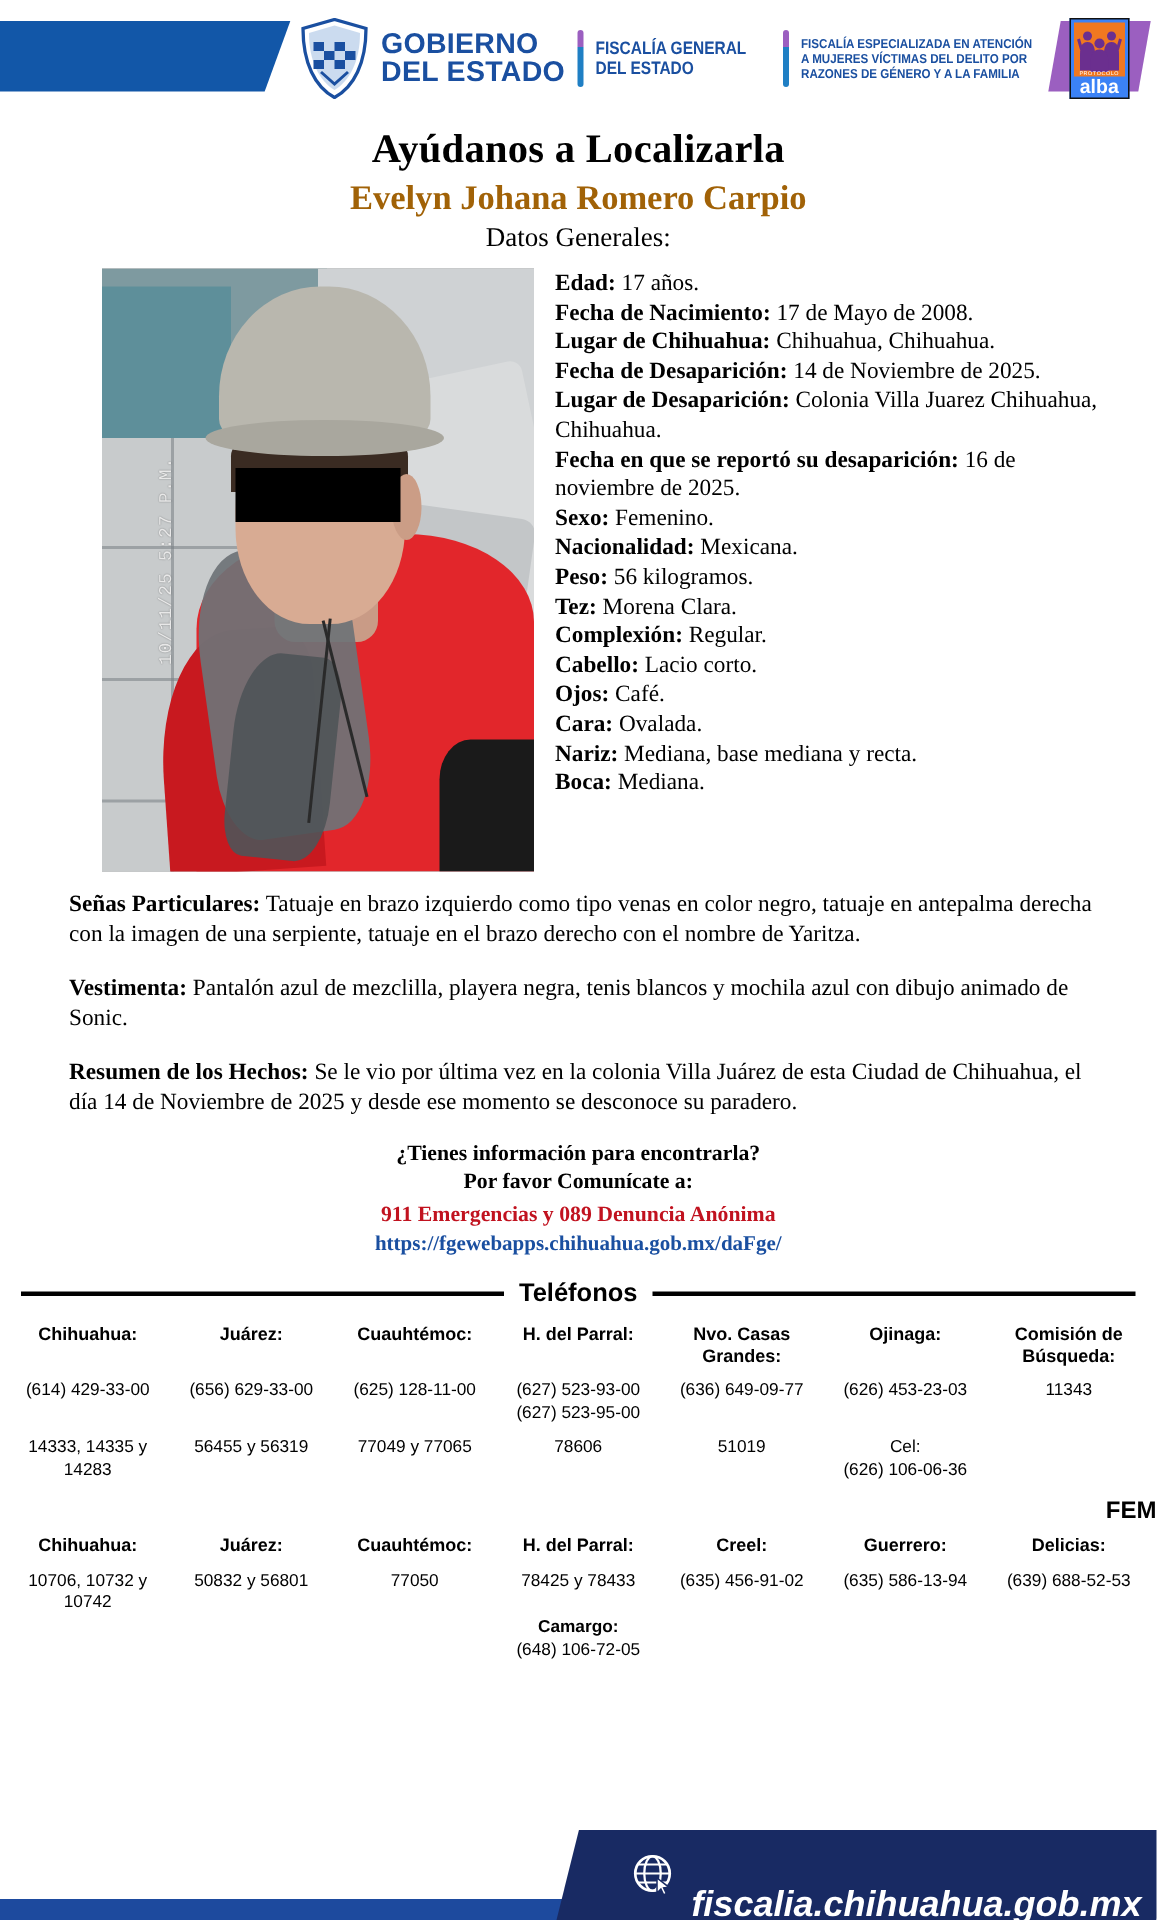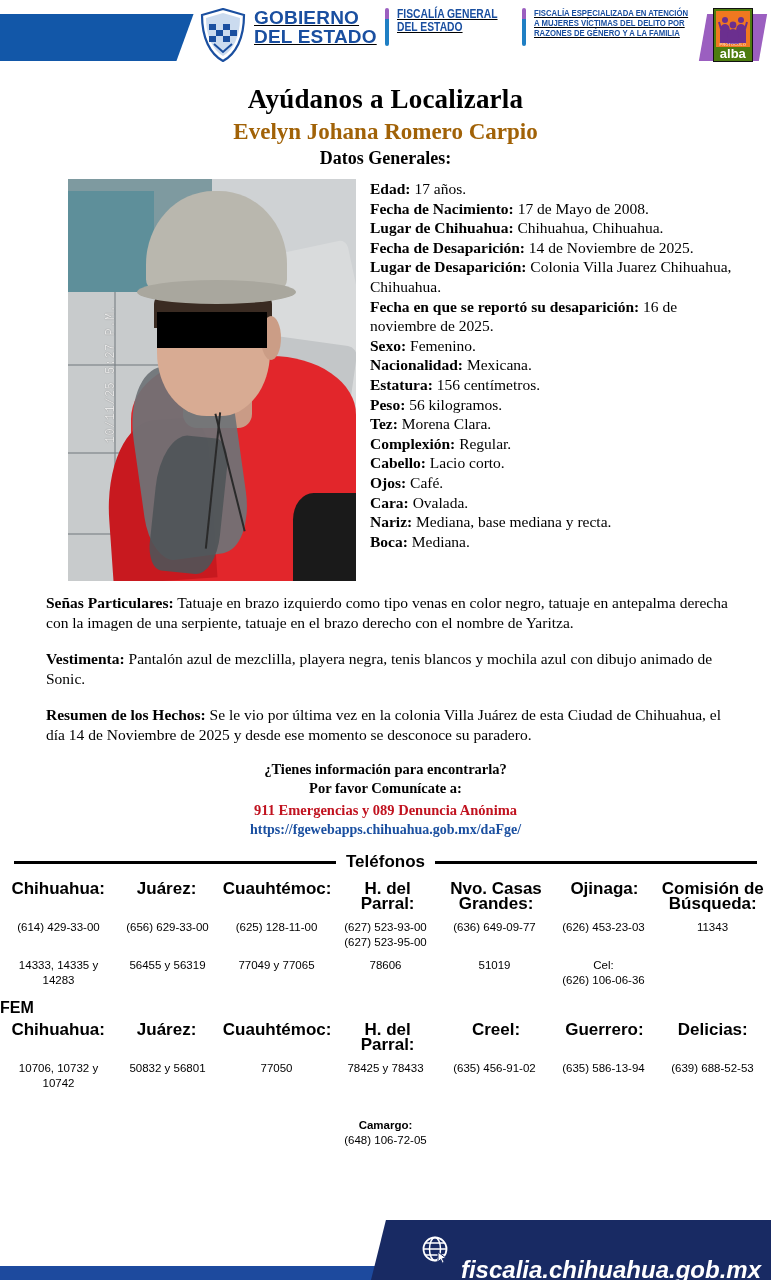--- a/index.html
+++ b/index.html
@@ -23,21 +23,21 @@
     transform:skewX(-20deg);
   }
   .hdr-purple{
     position:absolute;right:8px;top:14px;
     width:60px;height:47px;
     background:#9b5fc0;
     transform:skewX(-10deg);
   }
   .hdr-center{
     position:absolute;left:200px;top:8px;
-    display:flex;gap:8px;height:62px;text-decoration:underline;
+    display:flex;align-items:center;gap:8px;height:62px;
   }
   .shield{width:46px;height:54px;flex:0 0 auto;}
   .gob-text{
     font-family:"Liberation Sans", sans-serif;
     font-weight:bold;
     color:#1a4fa0;
     font-size:19px;
     line-height:19px;
     letter-spacing:.2px;
   }
@@ -51,41 +51,41 @@
     white-space:nowrap;
   }
   .fem-text{
     font-family:"Liberation Sans", sans-serif;
     font-weight:bold;color:#1a4fa0;
     font-size:8.6px;line-height:10px;
     transform:scaleX(.9);transform-origin:left center;
     white-space:nowrap;
   }
   .alba{
-    width:38px;height:52px;background:#4d7c0f;border:1px solid #111;
+    width:38px;height:52px;background:#3b82f6;border:1px solid #111;
     position:relative;flex:0 0 auto;overflow:hidden;
   }
   .alba-top{position:absolute;left:2px;top:2px;right:2px;height:36px;background:#f07820;}
   .alba-label{
     position:absolute;left:0;right:0;bottom:1px;text-align:center;
     font-family:"Liberation Sans",sans-serif;font-weight:bold;
     font-size:13px;color:#fff;line-height:13px;
   }
   .alba-tiny{
     position:absolute;left:0;right:0;bottom:14px;text-align:center;
     font-family:"Liberation Sans",sans-serif;
     font-size:3.6px;color:#fff;letter-spacing:.4px;
   }
   .alba-fig{position:absolute;left:3px;top:4px;width:32px;height:33px;}
 
   
   .titles{text-align:center;margin-top:6px;}
   .t-main{font-size:27px;font-weight:bold;letter-spacing:.2px;}
   .t-name{font-size:23px;font-weight:bold;color:#a16207;margin-top:4px;}
-  .t-sub{font-size:18px;font-weight:bold;margin-top:3px;}
+  .t-sub{font-size:18px;font-weight:normal;margin-top:3px;}
 
   
   .body-row{display:flex;margin-top:10px;padding:0 30px 0 68px;align-items:flex-start;}
   .photo-wrap{
     position:relative;width:288px;height:402px;flex:0 0 auto;
     background:#8d8f94;overflow:hidden;
   }
   .ph-wallL{position:absolute;left:0;top:0;width:52%;height:34%;background:#7e9aa0;}
   .ph-wallTeal{position:absolute;left:0;top:3%;width:30%;height:26%;background:#5e8f9a;}
   .ph-wallR{position:absolute;right:0;top:0;width:50%;height:30%;background:#cfd2d4;}
@@ -161,30 +161,30 @@
   .rule-title{
     font-family:"Liberation Sans", sans-serif;font-weight:bold;font-size:17px;
     white-space:nowrap;
   }
   .phones{
     font-family:"Liberation Sans", sans-serif;
     margin-top:10px;padding:0 4px;
   }
   .prow{display:flex;width:100%;}
   .pcell{flex:1 1 0;text-align:center;font-size:11.5px;line-height:14.5px;padding:0 2px;}
-  .phead{font-weight:bold;font-size:17px;}
+  .phead{font-weight:bold;font-size:12px;}
   .prow.heads{margin-bottom:9px;}
   .prow.nums{margin-bottom:9px;}
   .fem-head{
     font-family:"Liberation Sans", sans-serif;font-weight:bold;
-    font-size:16px;text-align:left;margin-top:12px;
+    font-size:16px;text-align:right;margin-top:12px;
   }
   .fem-table{margin-top:6px;}
   .camargo{
-    font-family:"Liberation Sans", sans-serif;text-align:center;margin-top:28px;
+    font-family:"Liberation Sans", sans-serif;text-align:center;margin-top:2px;
     font-size:11.5px;line-height:15px;
   }
   .camargo .h{font-weight:bold;}
 
   
   .footer{position:absolute;left:0;bottom:0;width:771px;height:60px;}
   .f-bluebar{
     position:absolute;left:0;bottom:0;width:420px;height:14px;background:#1d4a9e;
   }
   .f-purplebar{
@@ -305,21 +305,20 @@
 
     <div class="fields">
       <p class="f"><b>Edad:</b><span> 17 años.</span></p>
       <p class="f"><b>Fecha de Nacimiento:</b><span> 17 de Mayo de 2008.</span></p>
       <p class="f"><b>Lugar de Chihuahua:</b><span> Chihuahua, Chihuahua.</span></p>
       <p class="f"><b>Fecha de Desaparición:</b><span> 14 de Noviembre de 2025.</span></p>
       <p class="f"><b>Lugar de Desaparición:</b><span> Colonia Villa Juarez Chihuahua, Chihuahua.</span></p>
       <p class="f"><b>Fecha en que se reportó su desaparición:</b><span> 16 de noviembre de 2025.</span></p>
       <p class="f"><b>Sexo:</b><span> Femenino.</span></p>
       <p class="f"><b>Nacionalidad:</b><span> Mexicana.</span></p>
-      <p class="f"><b>Estatura:</b><span> 156 centímetros.</span></p>
       <p class="f"><b>Peso:</b><span> 56 kilogramos.</span></p>
       <p class="f"><b>Tez:</b><span> Morena Clara.</span></p>
       <p class="f"><b>Complexión:</b><span> Regular.</span></p>
       <p class="f"><b>Cabello:</b><span> Lacio corto.</span></p>
       <p class="f"><b>Ojos:</b><span> Café.</span></p>
       <p class="f"><b>Cara:</b><span> Ovalada.</span></p>
       <p class="f"><b>Nariz:</b><span> Mediana, base mediana y recta.</span></p>
       <p class="f"><b>Boca:</b><span> Mediana.</span></p>
     </div>
   </div>

